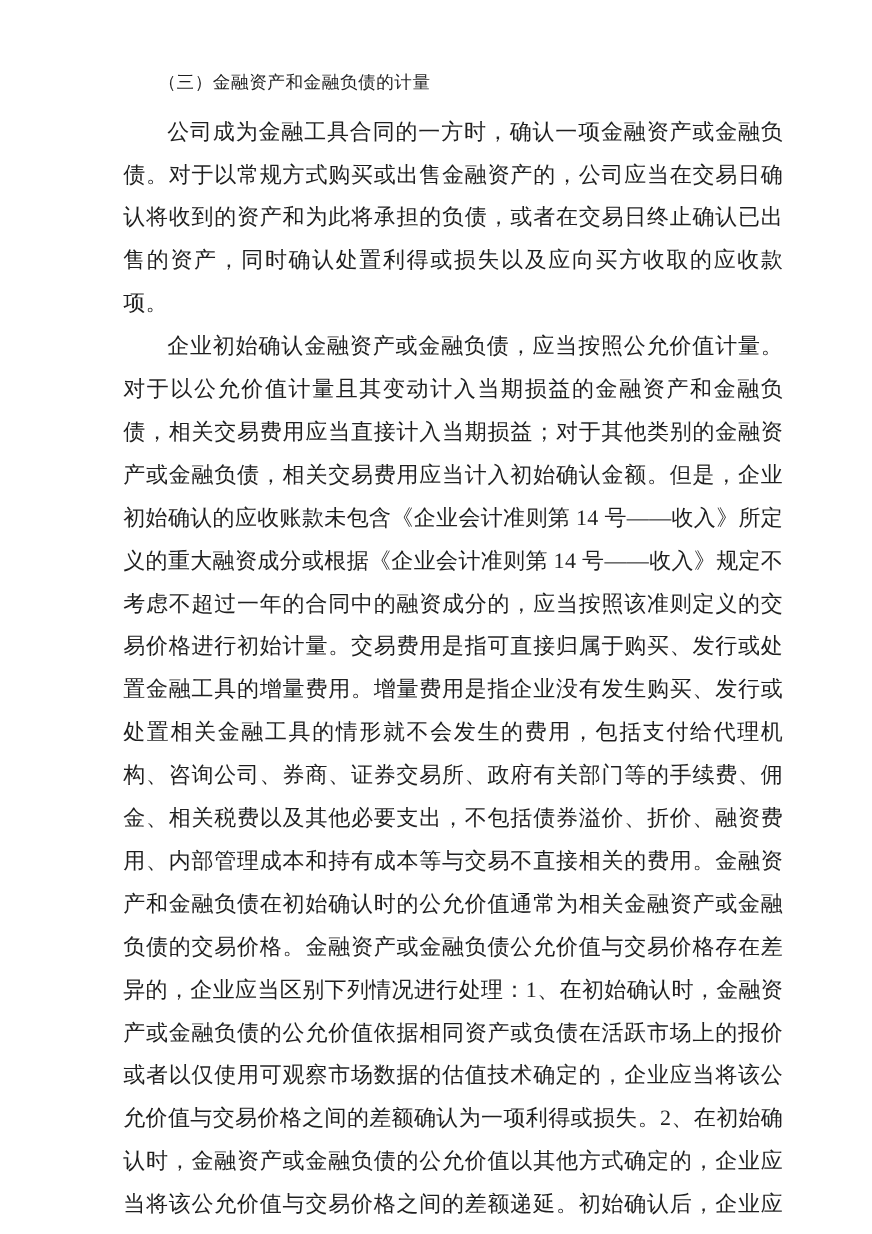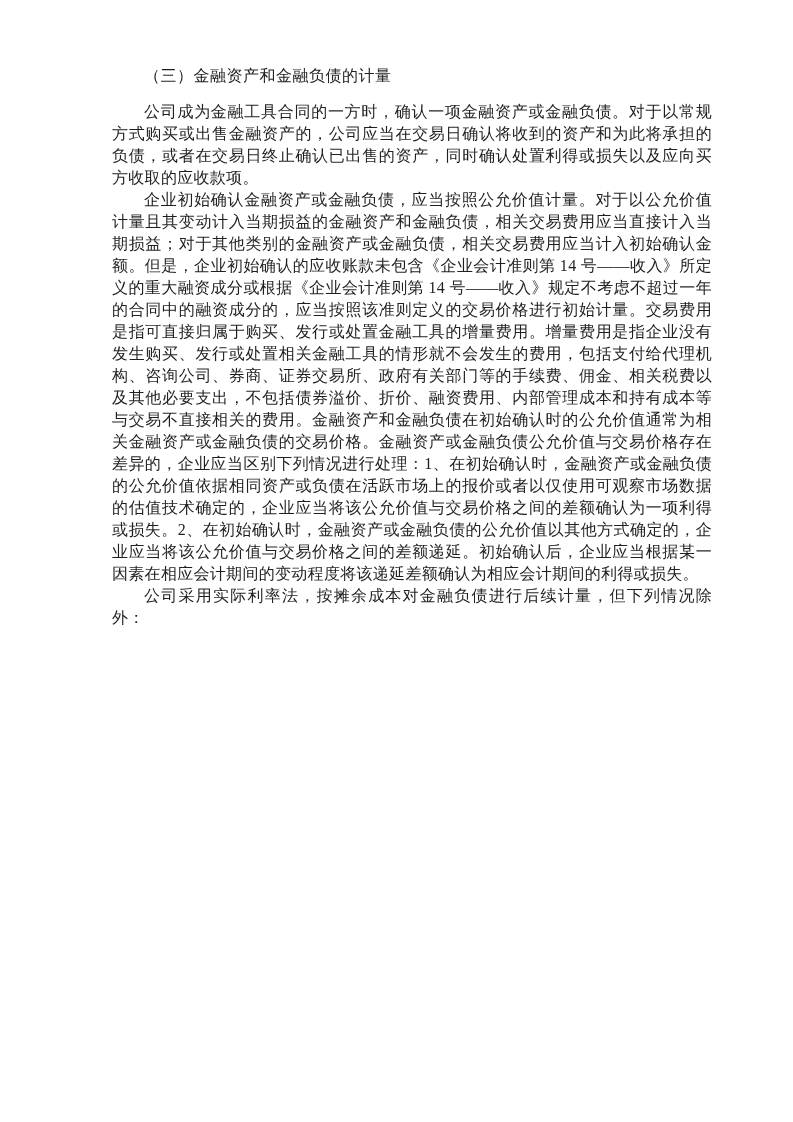--- a/index.html
+++ b/index.html
@@ -24,22 +24,22 @@
   .doc-heading {
     font-size: 16px;
     font-weight: normal;
     line-height: 33.5px;
     margin: 0 0 8px 0;
     text-indent: 2em;
     letter-spacing: 0.5px;
     white-space: pre-wrap;
   }
   .doc-paragraph {
-    font-size: 16px;
-    line-height: 22px;
+    font-size: 20px;
+    line-height: 39px;
     margin: 0;
     text-indent: 2em;
     text-align: justify;
     text-justify: inter-ideograph;
     letter-spacing: 0.3px;
     white-space: pre-wrap;
     word-break: break-all;
   }
 </style>
 </head>

